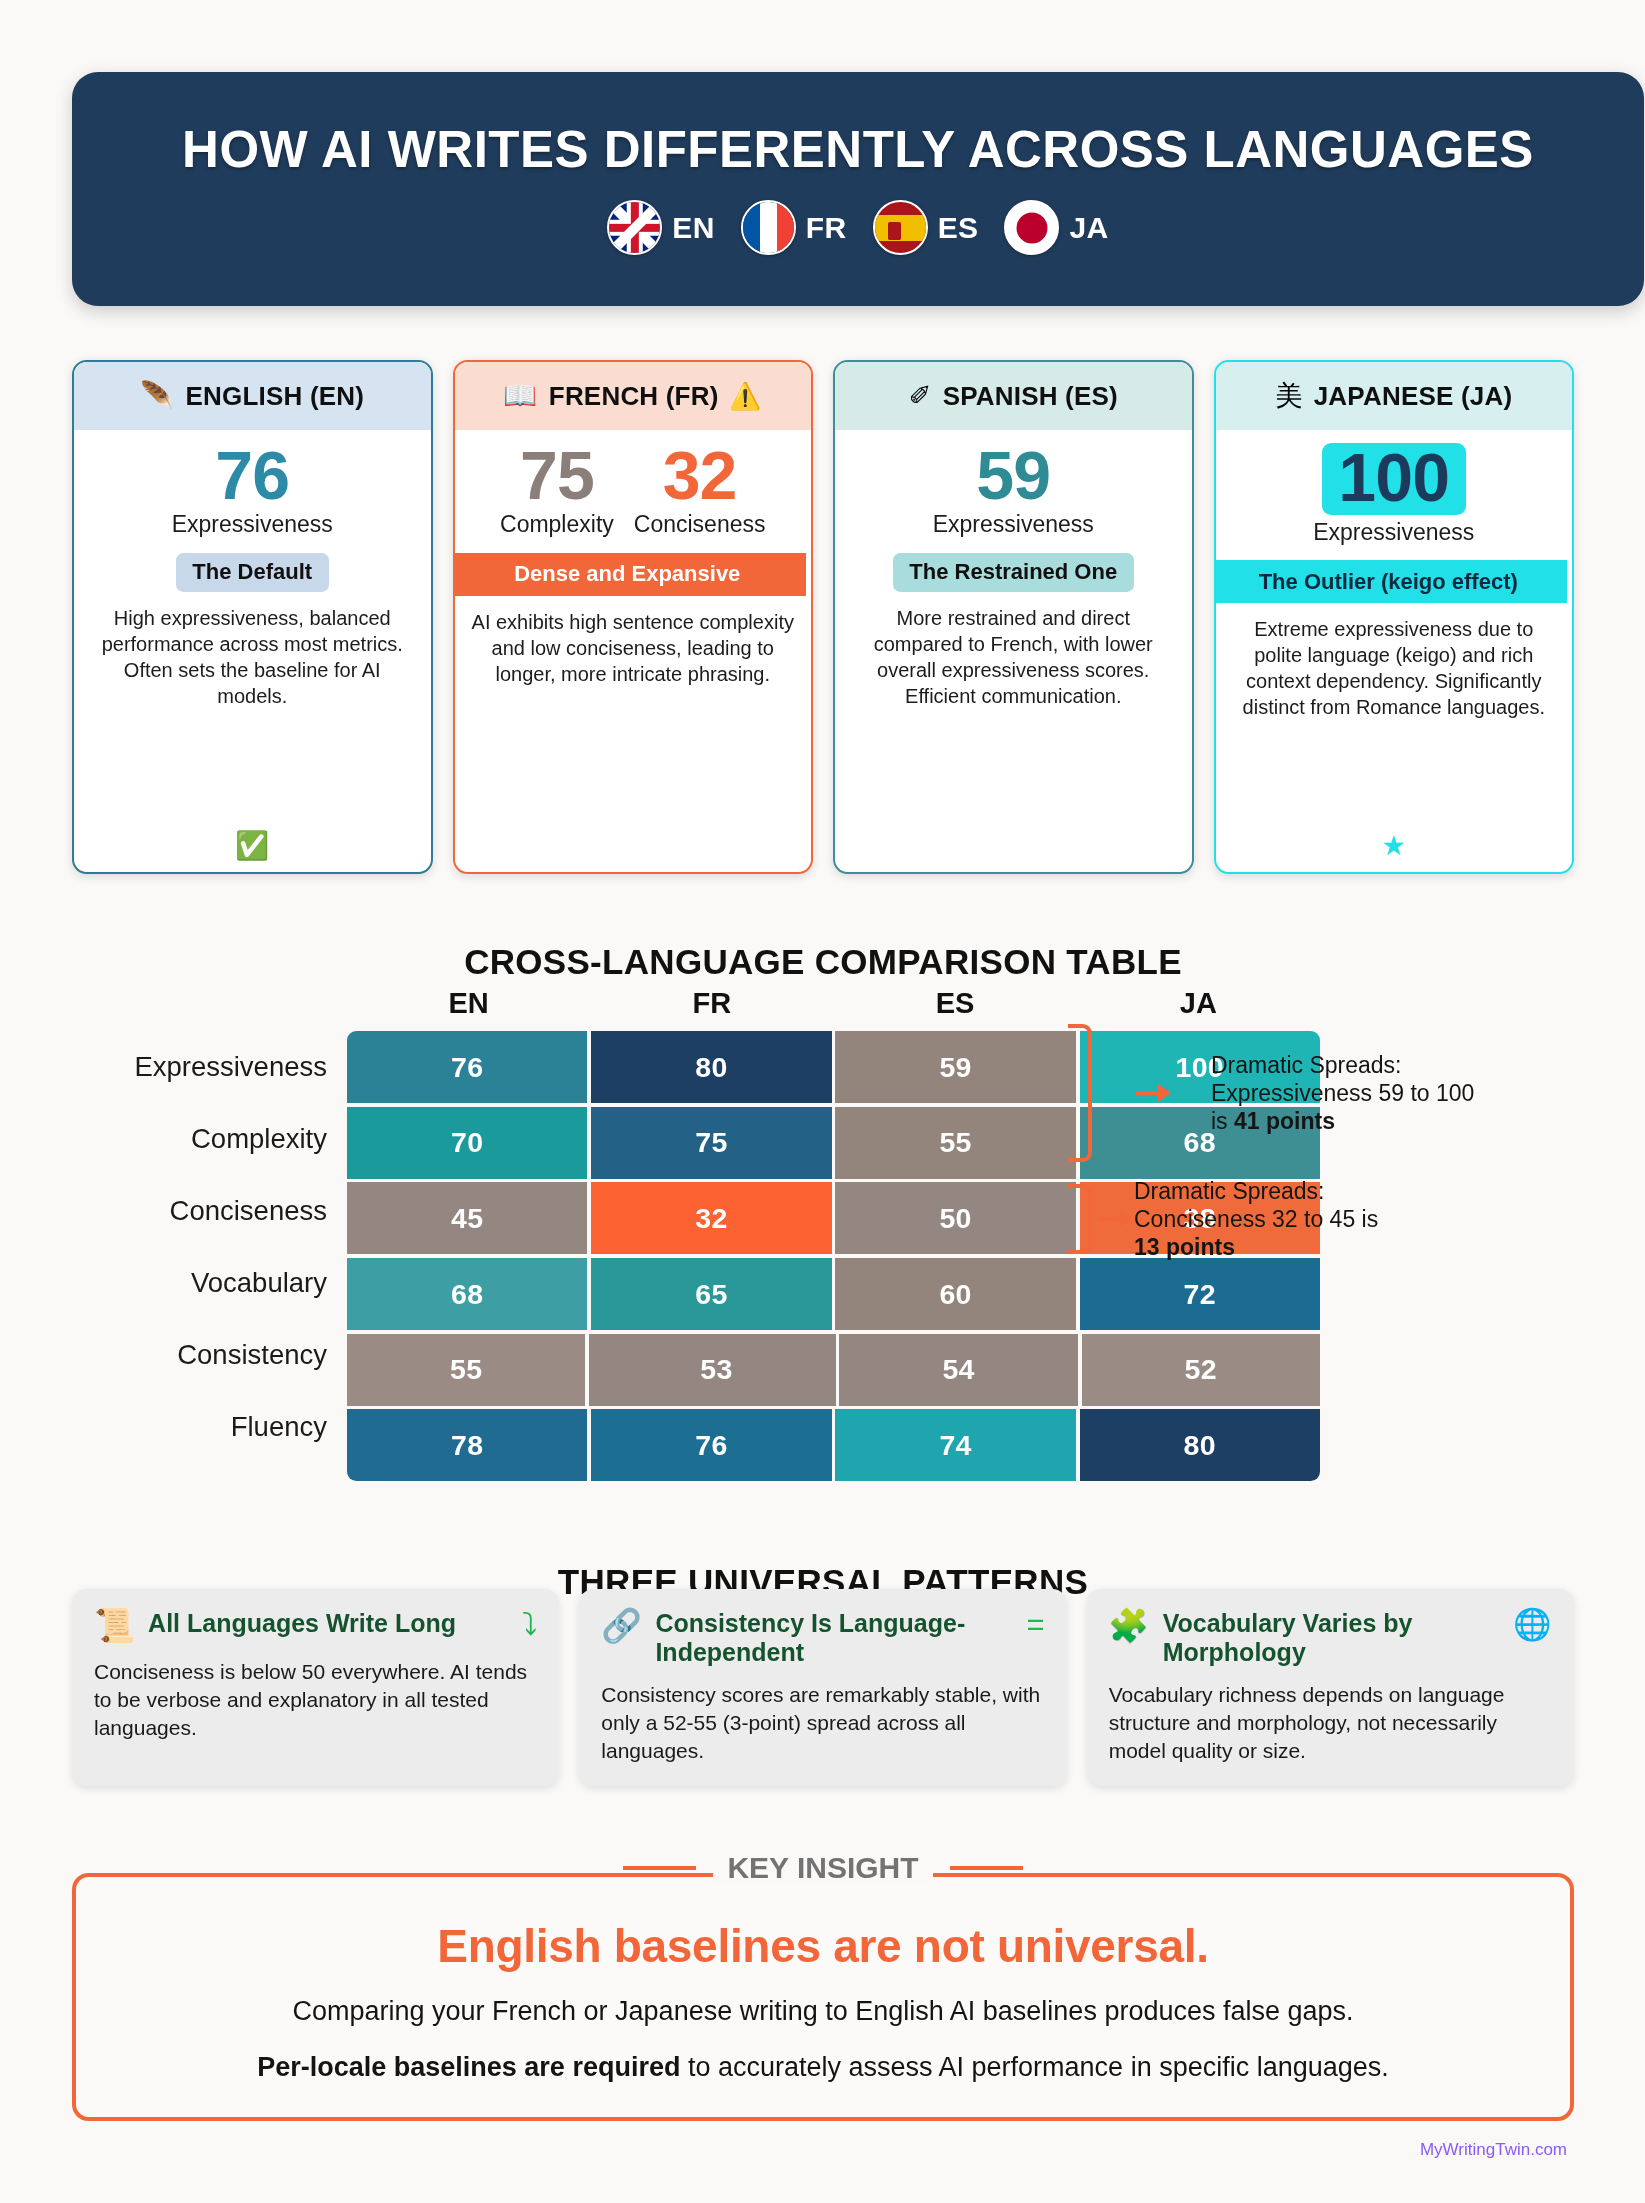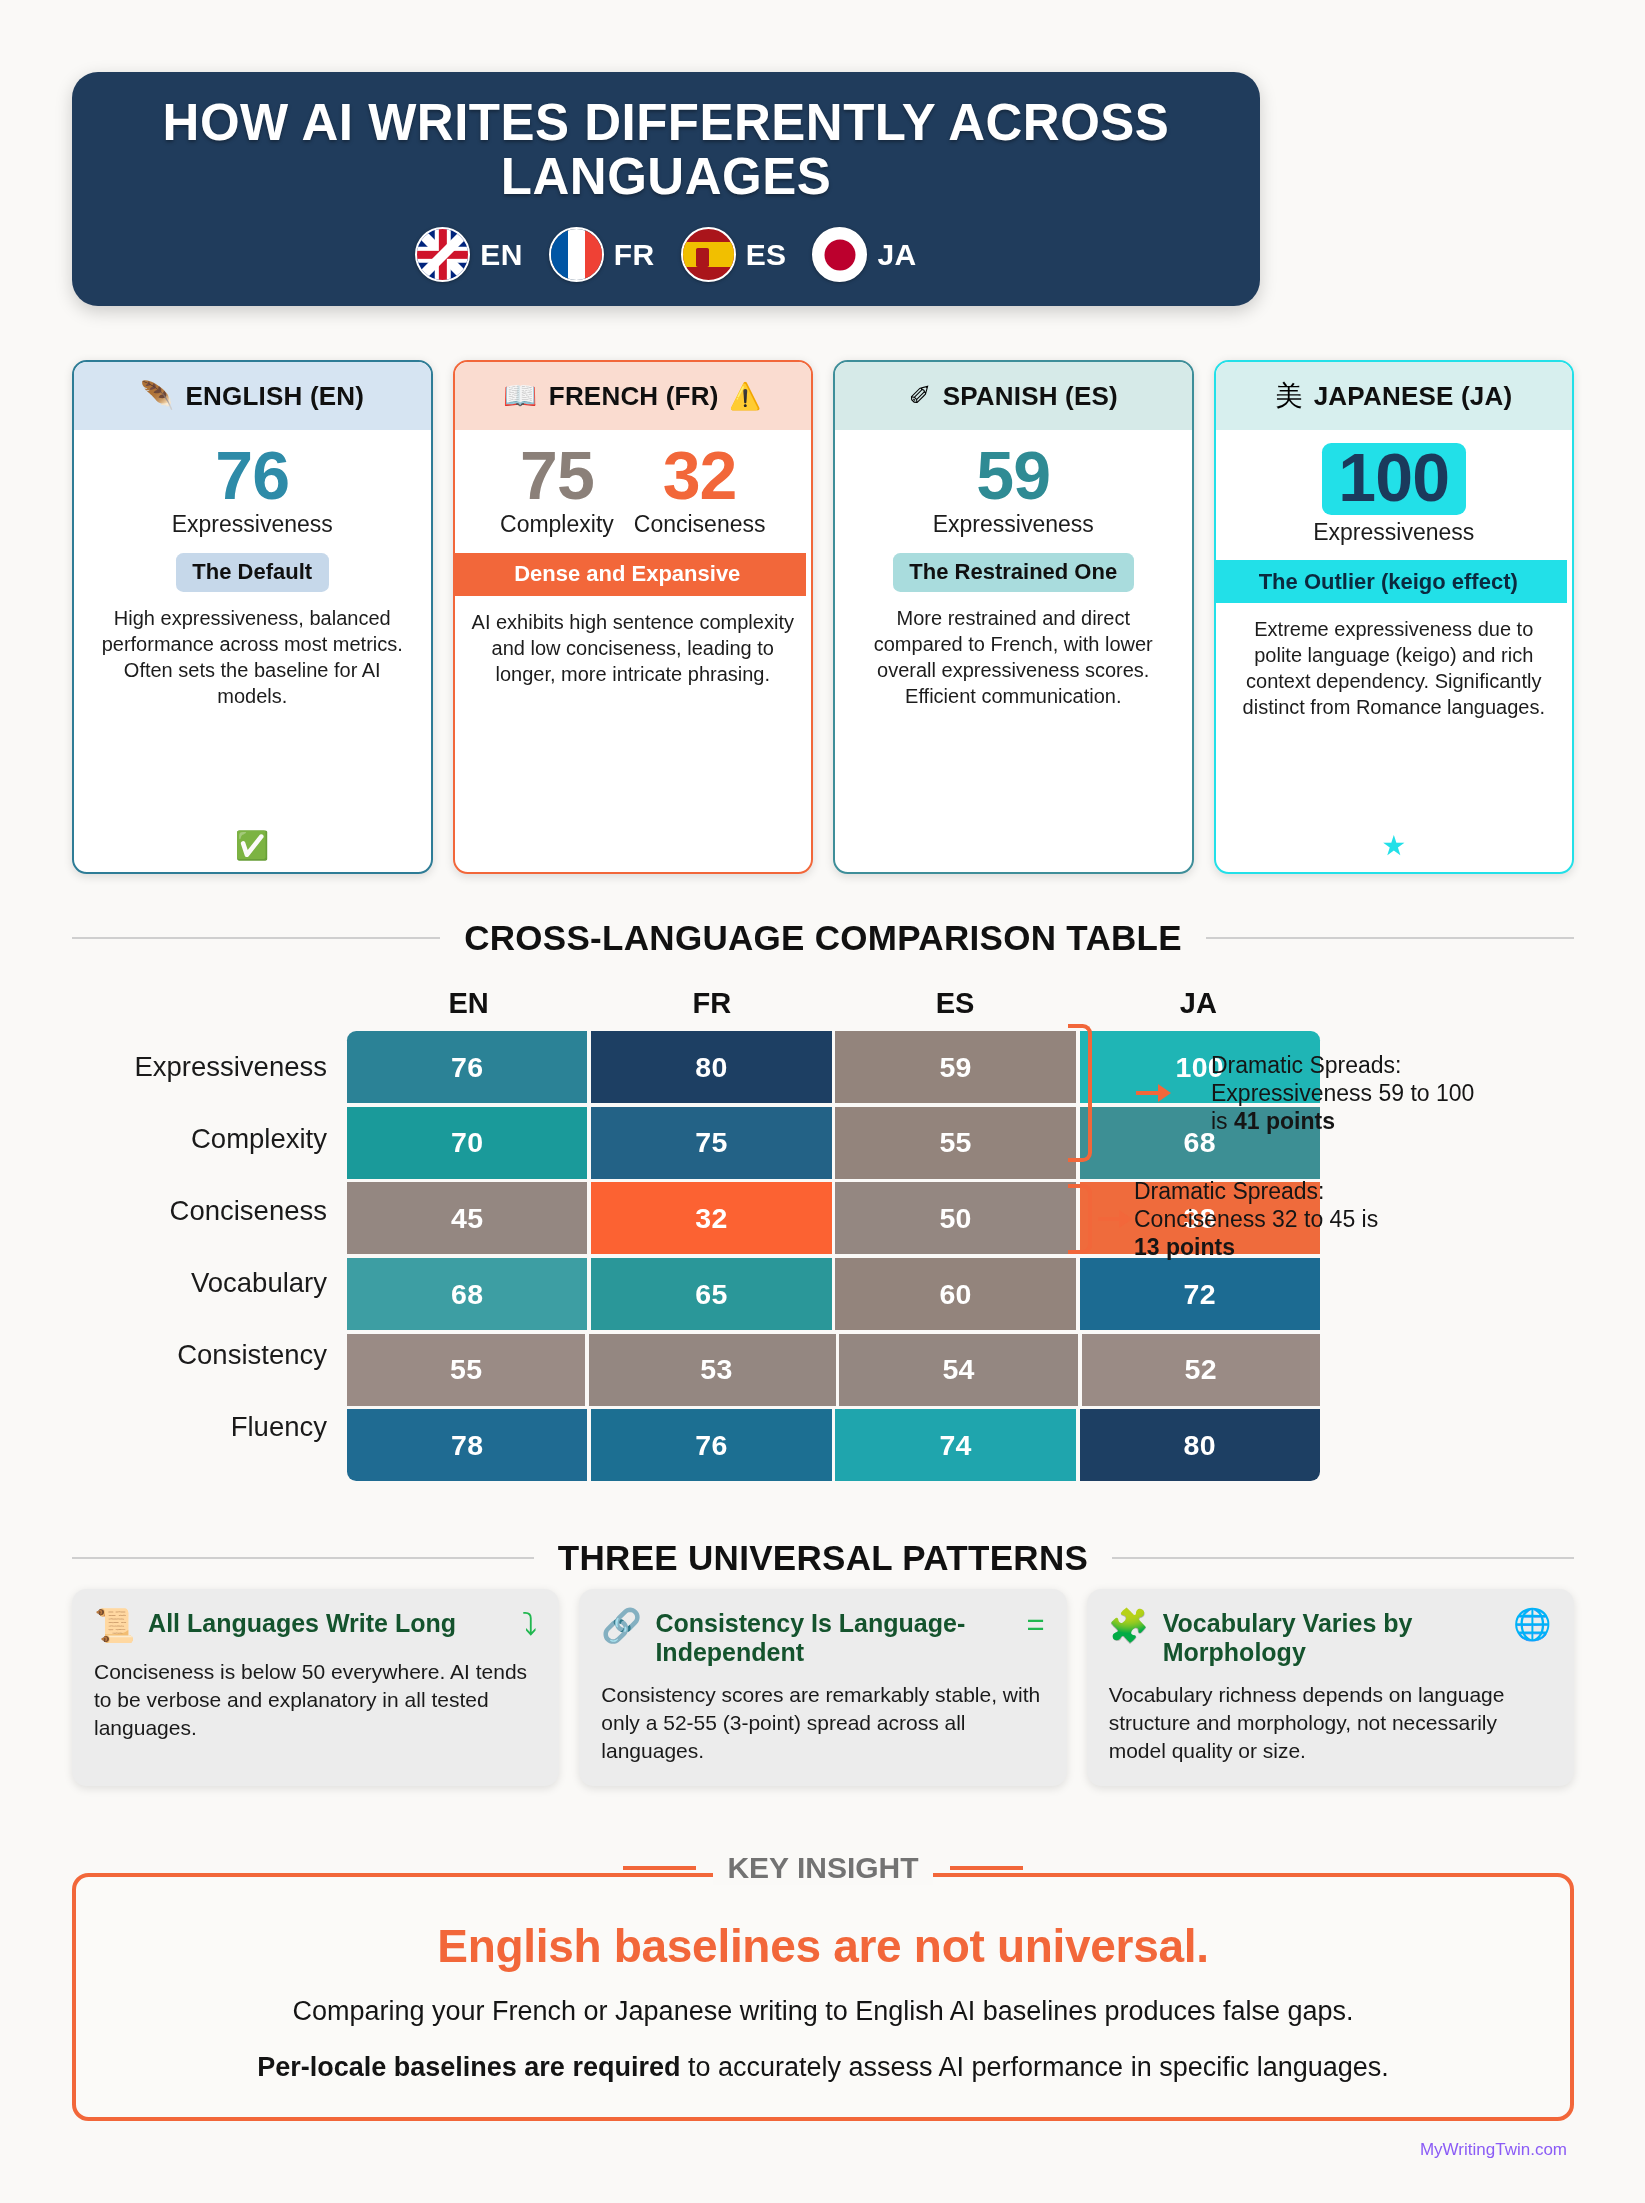--- a/index.html
+++ b/index.html
@@ -14,21 +14,21 @@
     width: 1646px;
     height: 2204px;
     background: #faf9f7;
     overflow: hidden;
   }
 
   
   .header-banner {
     position: absolute;
     left: 72px; top: 72px;
-    width: 1188px; height: 234px;
+    width: 1572px; height: 234px;
     background: #203c5c;
     border-radius: 26px;
     box-shadow: 0 5.5px 16.5px rgba(0,0,0,0.18);
     display: flex;
     flex-direction: column;
     align-items: center;
     justify-content: center;
   }
   .header-title {
     color: #ffffff;
@@ -197,21 +197,21 @@
   .card-footer-icon {
     margin-top: auto;
     padding: 11px 0 13px;
     font-size: 27.5px; line-height: 1;
   }
 
   
   .section-head {
     position: absolute;
     left: 72px; width: 1502px;
-    display: flex; align-items: center; gap: 24px;
+    display: flex; align-items: center; gap: 24px; flex-direction: column;
   }
   .section-head .rule { flex: 1; height: 2.8px; background: #cfcfcf; }
   .section-head .sh-title {
     font-size: 35px; font-weight: bold; color: #111111;
     letter-spacing: 0.3px; white-space: nowrap;
   }
 
   
   .table-wrap { position: absolute; left: 72px; top: 987px; width: 1502px; }
   .col-headers { display: flex; margin-left: 275px; width: 973px; }

